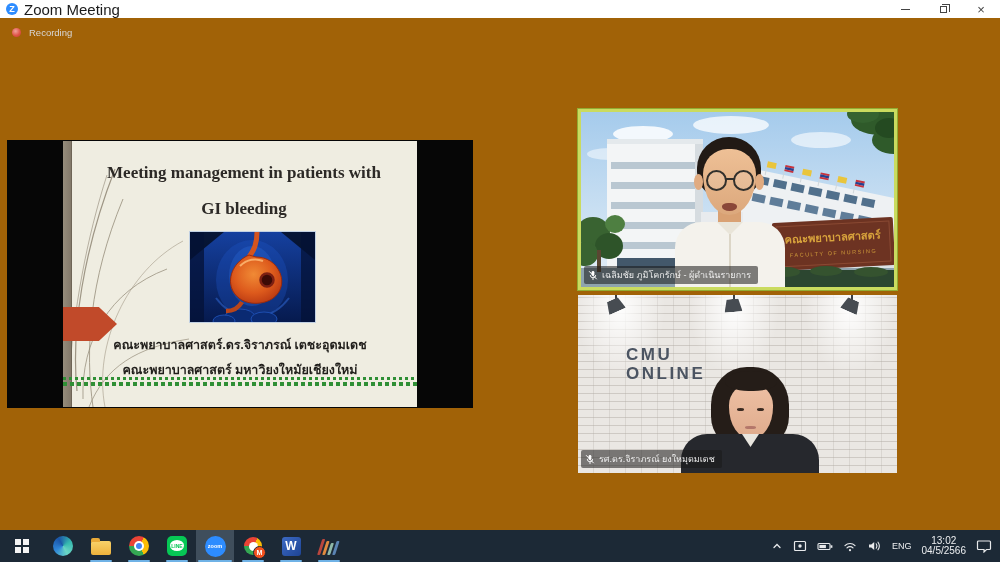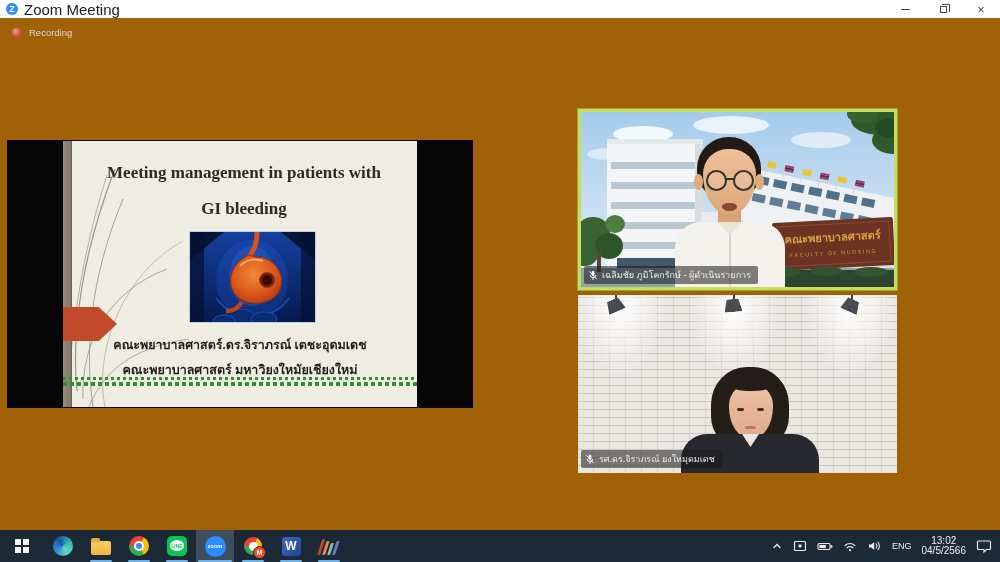--- a/index.html
+++ b/index.html
@@ -364,20 +364,24 @@
       </div>
       <div class="lamp" style="left:146px">
         <div class="lamp-head" style="transform:rotate(-5deg)"></div>
           <div class="lamp-stem"></div>
       </div>
       <div class="lamp" style="left:264px">
         <div class="lamp-head" style="transform:rotate(24deg)"></div>
           <div class="lamp-stem"></div>
       </div>
 
+      <div class="cmu-text">
+        <div>CMU</div>
+        <div>ONLINE</div>
+      </div>
 
       <div class="p-abs p2-hair"></div>
       <div class="p-abs p2-face"></div>
       <div class="p-abs p2-fringe"></div>
       <div class="p-abs p2-eye el"></div>
       <div class="p-abs p2-eye er"></div>
       <div class="p-abs p2-mouth"></div>
       <div class="p-abs p2-body"></div>
       <div class="p-abs p2-collar"></div>
 

